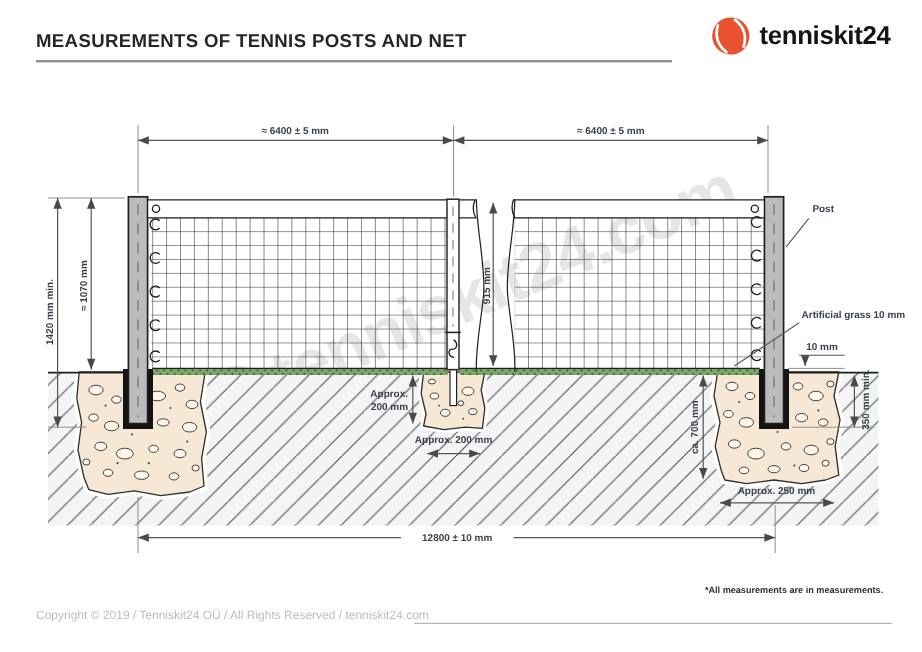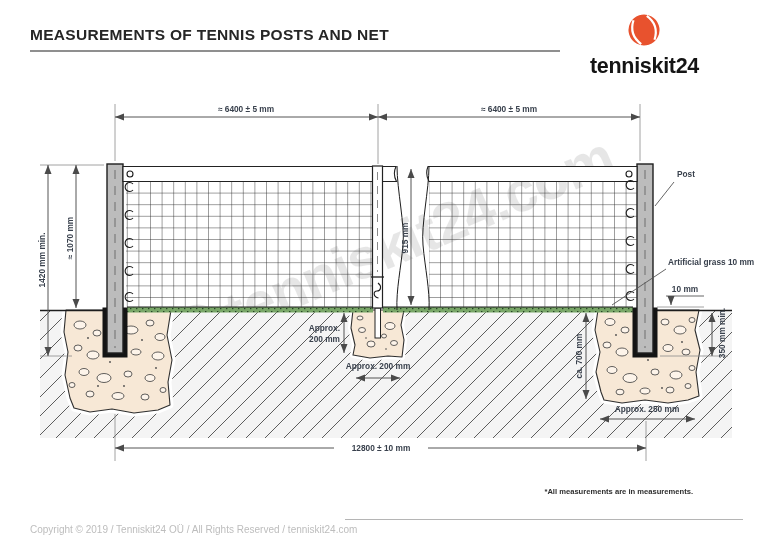--- a/index.html
+++ b/index.html
@@ -1,23 +1,23 @@
 <!DOCTYPE html>
 <html><head>
 <meta charset="utf-8">
 <style>
   html,body{margin:0;padding:0;background:#fff;}
   body{width:768px;height:543px;overflow:hidden;font-family:"Liberation Sans",sans-serif;}
-  #screen{position:relative;width:720px;height:543px;background:#ffffff;}
+  #screen{position:relative;width:720px;height:543px;background:#ffffff;padding-left:43px;}
   .title{position:absolute;left:30px;top:26px;font-size:15.5px;font-weight:bold;color:#262626;letter-spacing:.3px;white-space:nowrap;}
   .rule{position:absolute;left:30px;top:50px;width:530px;height:2px;background:#8f8f8f;}
-  .logo{position:absolute;right:21px;top:13px;display:flex;align-items:center;gap:7px;flex-direction:column;}
+  .logo{position:absolute;right:21px;top:13px;display:flex;align-items:center;gap:7px;}
   .brand{font-size:21.5px;font-weight:bold;color:#141414;letter-spacing:-.3px;}
   .note{position:absolute;right:27px;top:487px;font-size:7.6px;font-weight:bold;color:#2e2e2e;}
-  .copy{position:absolute;left:30px;top:524px;font-size:10px;color:#bdbdbd;white-space:nowrap;}
+  .copy{position:absolute;left:30px;top:508px;font-size:10px;color:#bdbdbd;white-space:nowrap;}
   .footrule{position:absolute;left:345px;top:519px;width:398px;height:1px;background:#b5b5b5;}
   svg.diagram{position:absolute;left:0;top:0;}
   .dim{stroke:#555;stroke-width:1;fill:none;}
   .ext{stroke:#8a8a8a;stroke-width:.8;fill:none;}
   .lead{stroke:#555;stroke-width:.9;fill:none;}
   .dark{stroke:#1d1d1d;fill:none;}
   .dimtxt{font-size:8.3px;font-weight:bold;fill:#39414d;}
   .peb{fill:#fdf4ea;stroke:#3a3a3a;stroke-width:.8;}
   .dot{fill:#4a4a4a;}
 </style>

